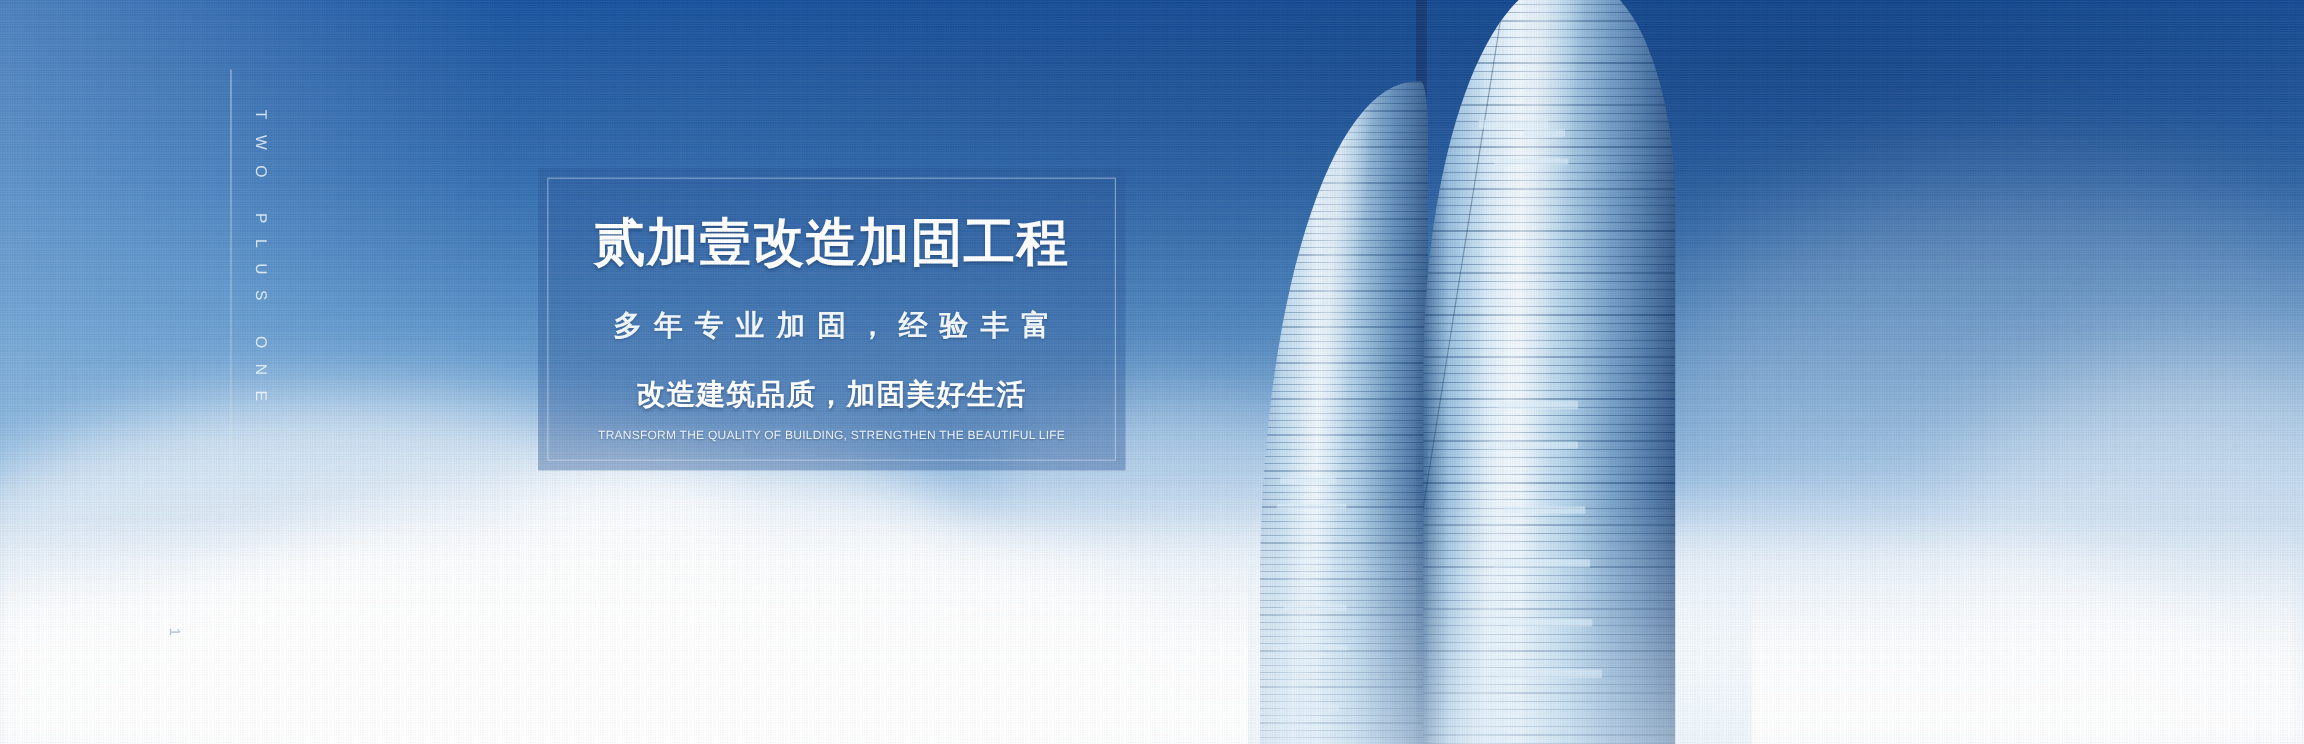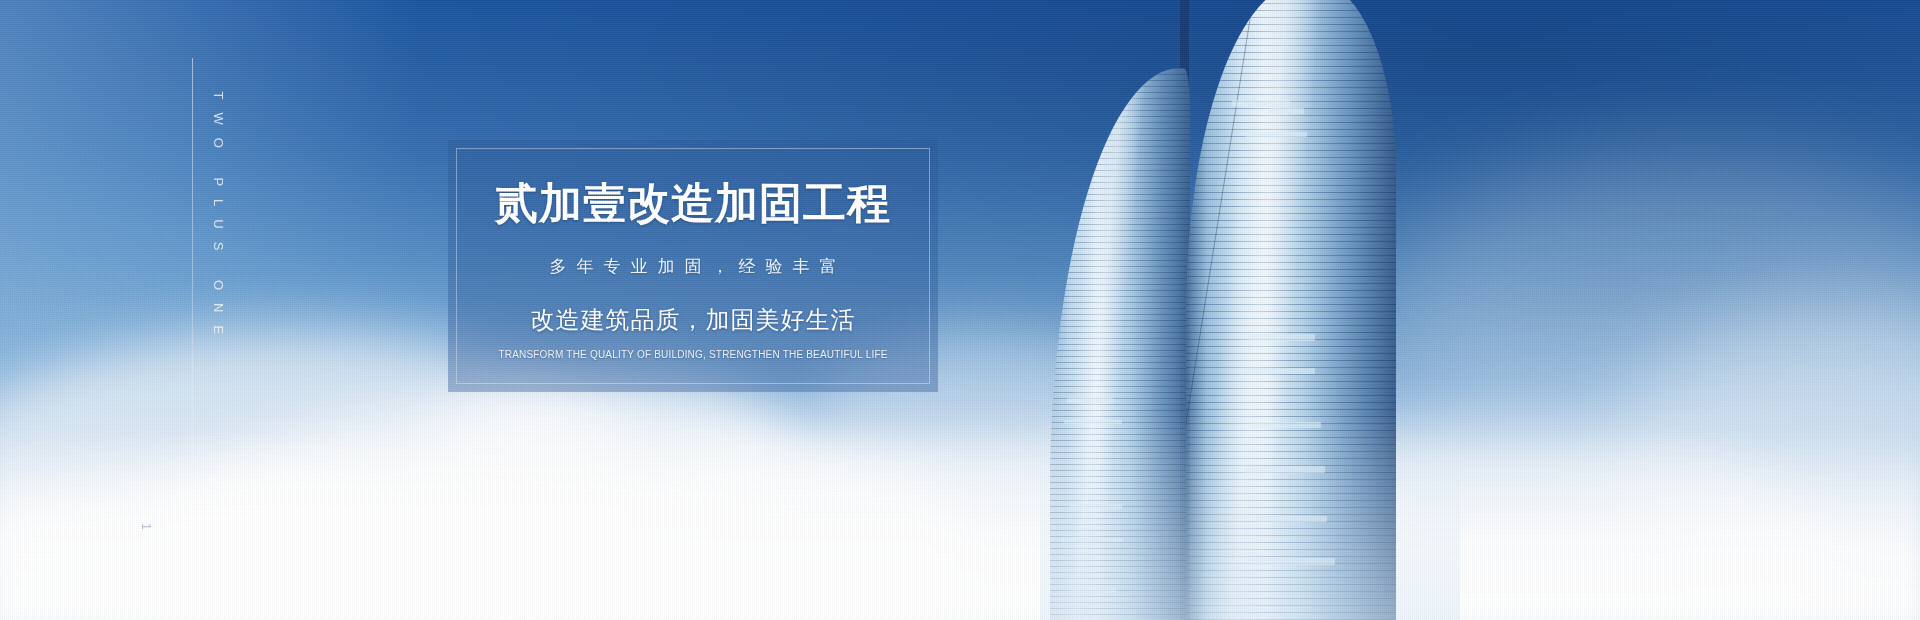--- a/index.html
+++ b/index.html
@@ -121,25 +121,25 @@
     background:rgba(42,88,152,.40);
     backdrop-filter:blur(1px);
   }
   .panel-inner{position:absolute;inset:8px;border:1px solid rgba(226,238,250,.45);}
   .panel-body{position:absolute;inset:0;display:flex;flex-direction:column;
     align-items:center;justify-content:flex-start;padding-top:42px;}
 
   .t-main{font-size:43px;font-weight:700;color:#ffffff;letter-spacing:1px;
     line-height:1;text-shadow:0 1px 3px rgba(12,40,82,.45);
     font-family:"DejaVu Sans","Liberation Sans",sans-serif;}
-  .t-sub{margin-top:30px;font-size:17px;color:#f2f7fc;letter-spacing:10px;
-    text-indent:10px;font-weight:400;
+  .t-sub{margin-top:30px;font-size:24px;color:#f2f7fc;letter-spacing:10px;
+    text-indent:10px;font-weight:700;
     font-family:"DejaVu Sans","Liberation Sans",sans-serif;
     text-shadow:0 1px 2px rgba(12,40,82,.35);}
-  .t-tag{margin-top:26px;font-size:24px;font-weight:400;color:#ffffff;
+  .t-tag{margin-top:26px;font-size:24px;font-weight:700;color:#ffffff;
     letter-spacing:1px;
     font-family:"DejaVu Sans","Liberation Sans",sans-serif;
     text-shadow:0 1px 3px rgba(12,40,82,.45);}
   .t-en{margin-top:13px;font-size:10px;color:#eef4fa;letter-spacing:.2px;
     font-weight:400;white-space:nowrap;
     text-shadow:0 1px 2px rgba(12,40,82,.40);}
 
   .grain{position:absolute;inset:0;pointer-events:none;opacity:.055;
     background-image:
       repeating-linear-gradient(0deg, rgba(255,255,255,.7) 0 1px, rgba(0,0,0,0) 1px 2px),

